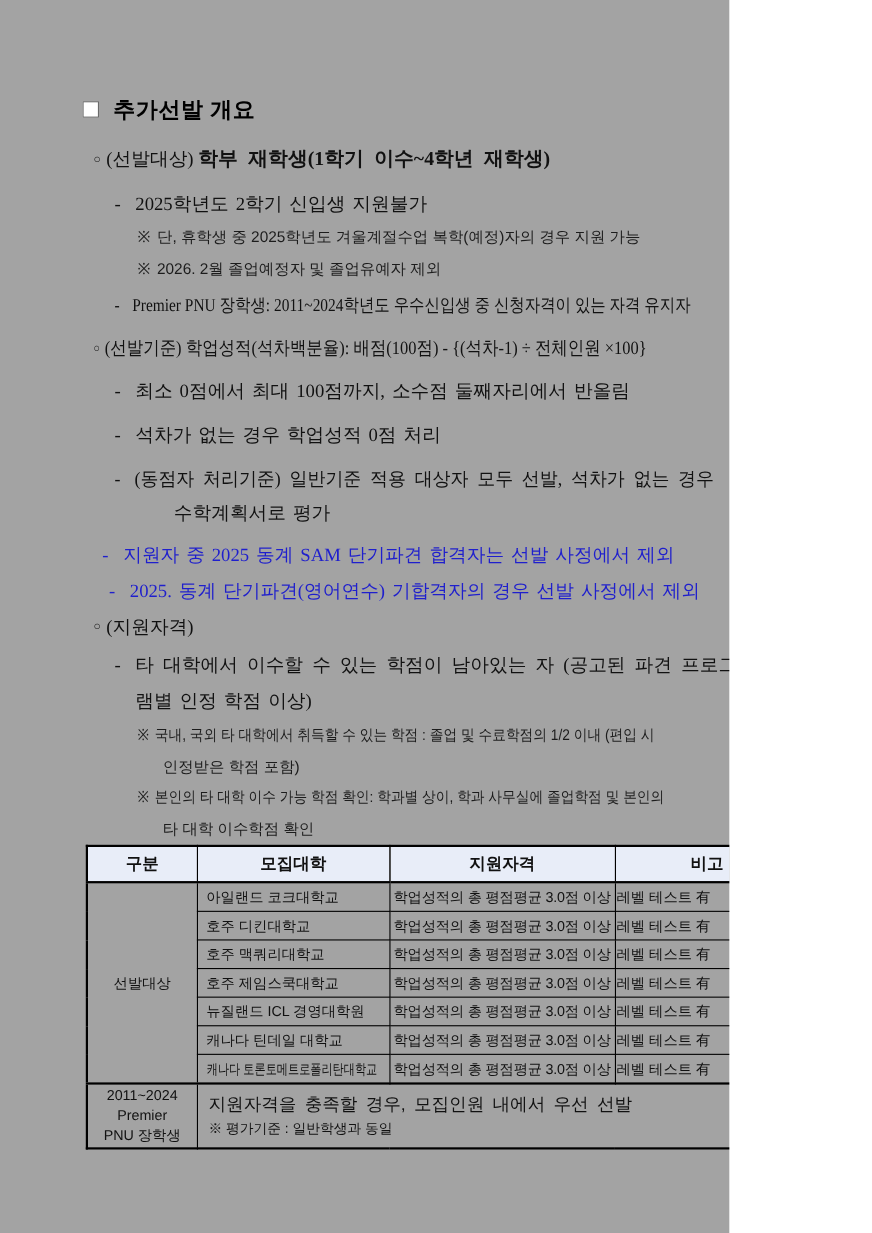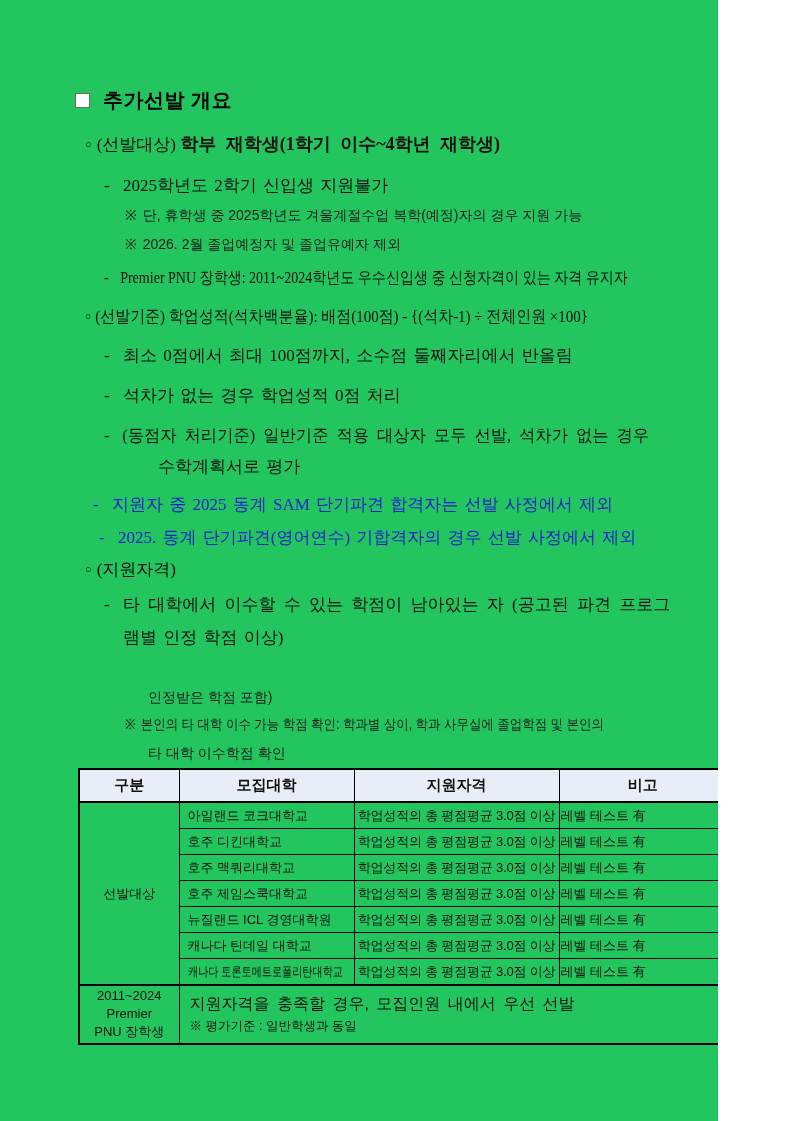--- a/index.html
+++ b/index.html
@@ -1,19 +1,19 @@
 <!DOCTYPE html>
 <html><head>
 <meta charset="utf-8">
 <style>
   html,body{margin:0;padding:0;background:#ffffff;}
   .page{
     position:relative;
-    width:718px;height:1121px;
-    background:#22c55e;
+    width:663px;height:1121px;
+    background:#a3a3a3;
     overflow:hidden;
     font-family:"Liberation Serif",serif;
     color:#111111;
   }
   .ln{position:absolute;white-space:nowrap;line-height:1.2;}
   .serif{font-size:17px;}
   .note{font-size:14px;font-family:"Liberation Sans",sans-serif;color:#1c1c1c;}
   .blue{color:#1f1fcd;}
   .heading{
     font-family:"Liberation Sans",sans-serif;
@@ -125,20 +125,25 @@
   </div>
 
   <div class="ln serif" style="top:595px;left:104px;">
     <span class="mk-dash">-</span><span class="ws4">타 대학에서 이수할 수 있는 학점이 남아있는 자 (공고된 파견 프로그</span>
   </div>
 
   <div class="ln serif" style="top:628px;left:123px;">
     <span class="ws2">램별 인정 학점 이상)</span>
   </div>
 
+  <div class="ln note" style="top:660px;left:125px;">
+    <span class="fit" style="transform:scaleX(0.89);">
+      <span class="mk-note">※</span><span>국내, 국외 타 대학에서 취득할 수 있는 학점 : 졸업 및 수료학점의 1/2 이내 (편입 시</span>
+    </span>
+  </div>
 
   <div class="ln note" style="top:689px;left:148px;">
     <span>인정받은 학점 포함)</span>
   </div>
 
   <div class="ln note" style="top:716px;left:125px;">
     <span class="fit" style="transform:scaleX(0.89);">
       <span class="mk-note">※</span><span>본인의 타 대학 이수 가능 학점 확인: 학과별 상이, 학과 사무실에 졸업학점 및 본인의</span>
     </span>
   </div>

